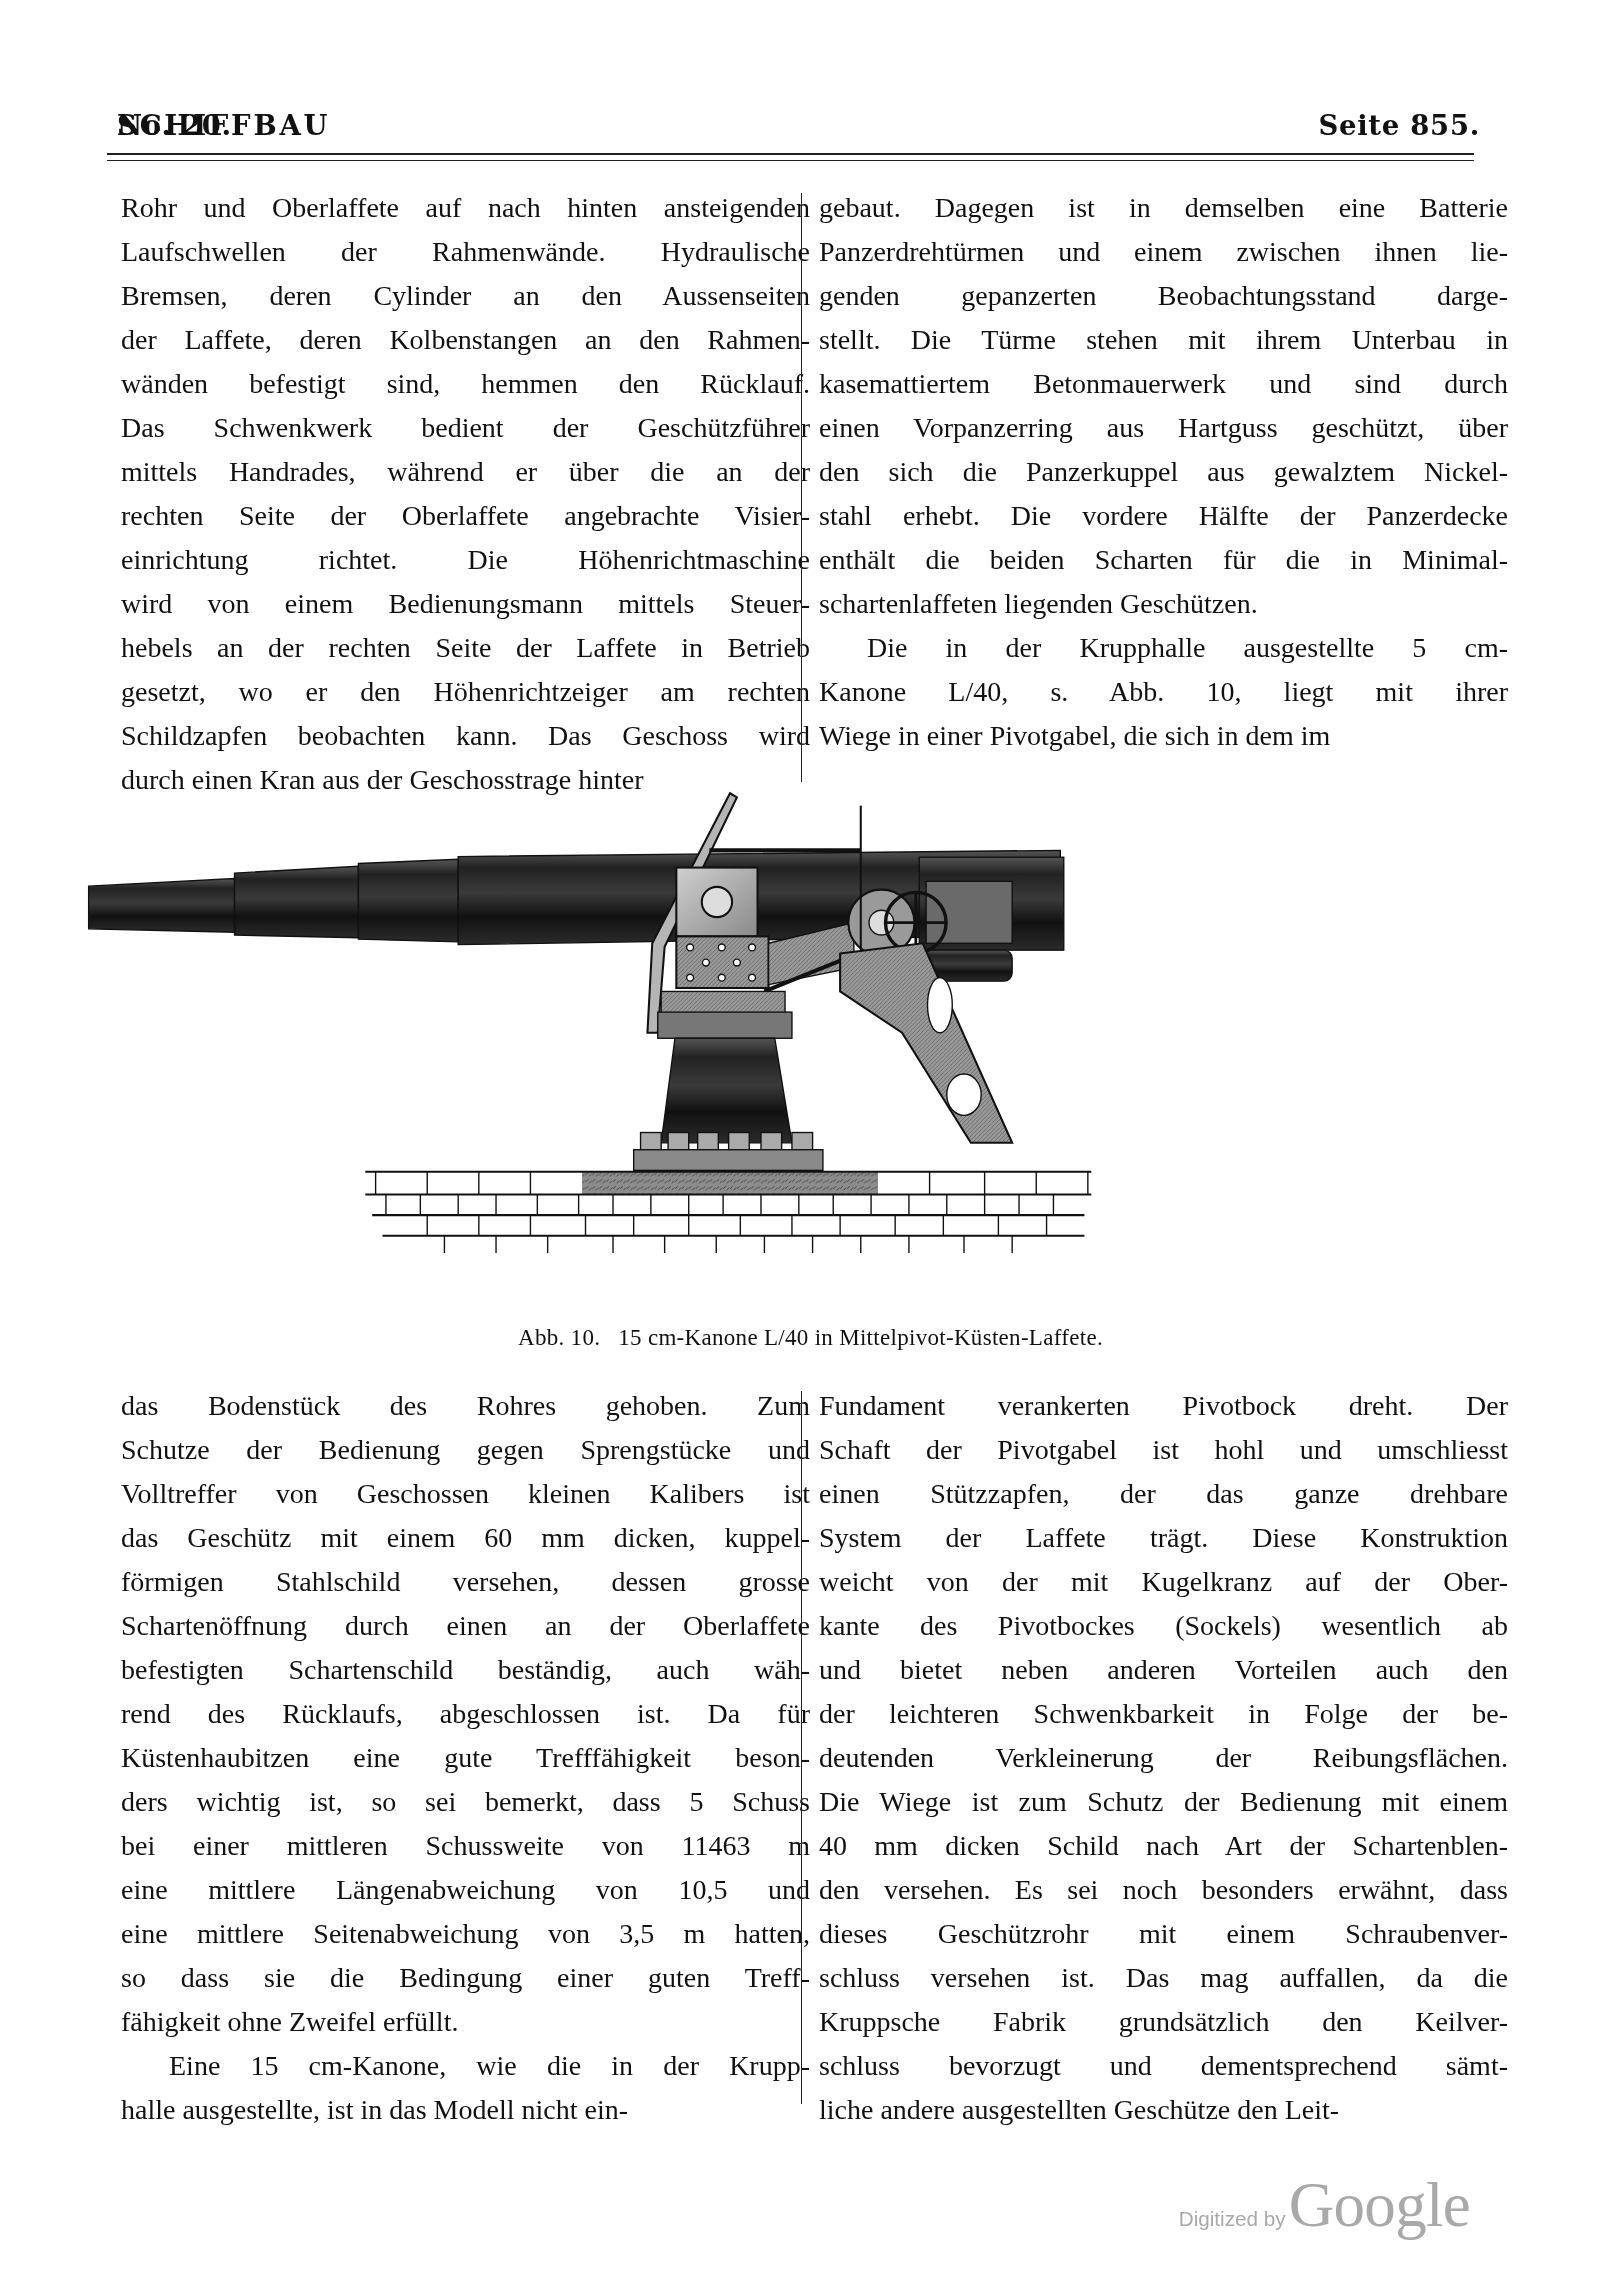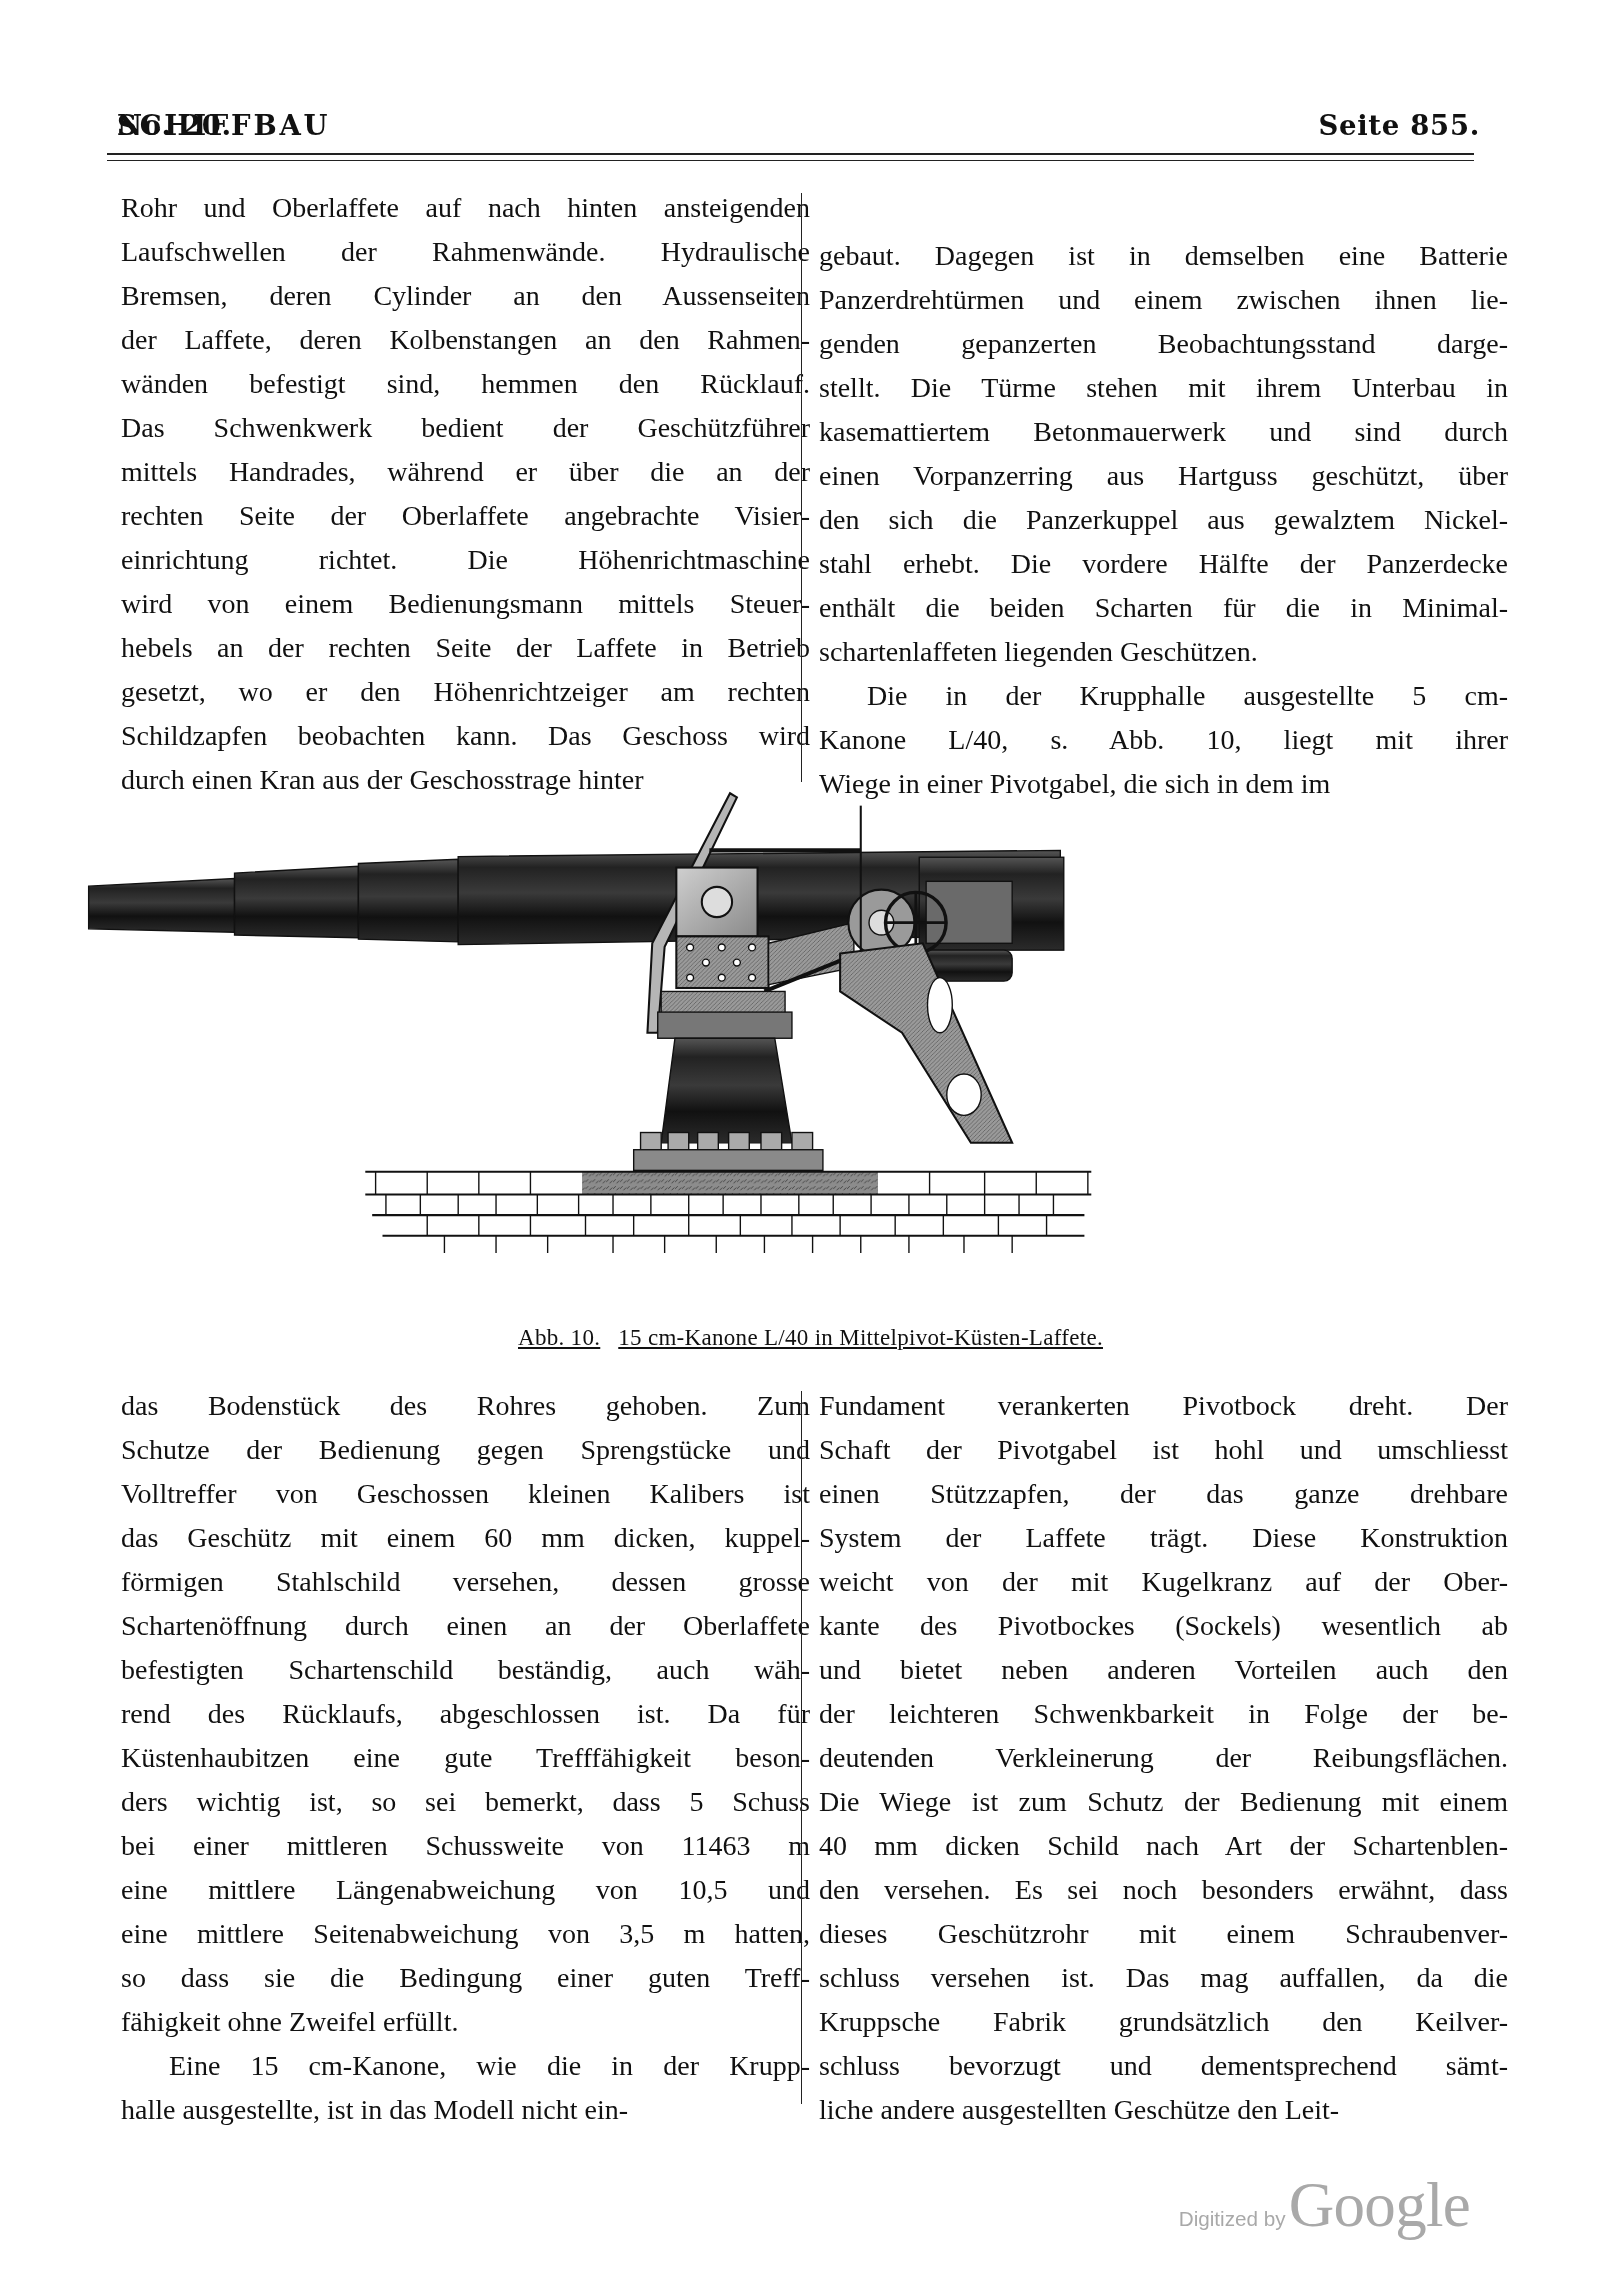--- a/index.html
+++ b/index.html
@@ -16,32 +16,32 @@
   .rule.r1 { top: 153px; }
   .rule.r2 { top: 160px; border-top-width: 1.4px; }
 
   
   .col { position: absolute; width: 689px; font-family: "Liberation Serif", serif;
          font-size: 28px; line-height: 44px; text-align: justify; }
   .col .line { display: block; text-align: justify; text-align-last: justify; white-space: nowrap; overflow: hidden; }
   .col .line.last { text-align-last: left; }
   .col .line.indent { padding-left: 48px; }
   .c1 { left: 121px; top: 186px; }
-  .c2 { left: 819px; top: 186px; margin-top: 48px; }
+  .c2 { left: 819px; top: 186px; }
   .c3 { left: 121px; top: 1384px; }
   .c4 { left: 819px; top: 1384px; }
   .vsep { position: absolute; width: 1.4px; background: #222; left: 801px; }
   .vsep.a { top: 193px; height: 589px; }
   .vsep.b { top: 1391px; height: 713px; }
 
   
   .figure { position: absolute; left: 83px; top: 785px; width: 1528px; height: 523px; }
   .figure svg { width: 100%; height: 100%; }
   .caption { position: absolute; top: 1325px; left: 0; width: 1621px; text-align: center;
-             font-family: "Liberation Serif", serif; font-size: 23px; letter-spacing: 0.3px; text-decoration: underline; }
+             font-family: "Liberation Serif", serif; font-size: 23px; letter-spacing: 0.3px; }
   .caption .fig-num { margin-right: 18px; }
 
   
   .watermark { position: absolute; right: 151px; top: 2169px; color: #a9a9a9; font-family: "Liberation Sans", sans-serif; }
   .watermark .small { font-size: 20.7px; vertical-align: baseline; }
   .watermark .big { font-family: "Liberation Serif", serif; font-size: 63px; letter-spacing: -0.7px; }
 </style>
 </head>
 <body>
 

